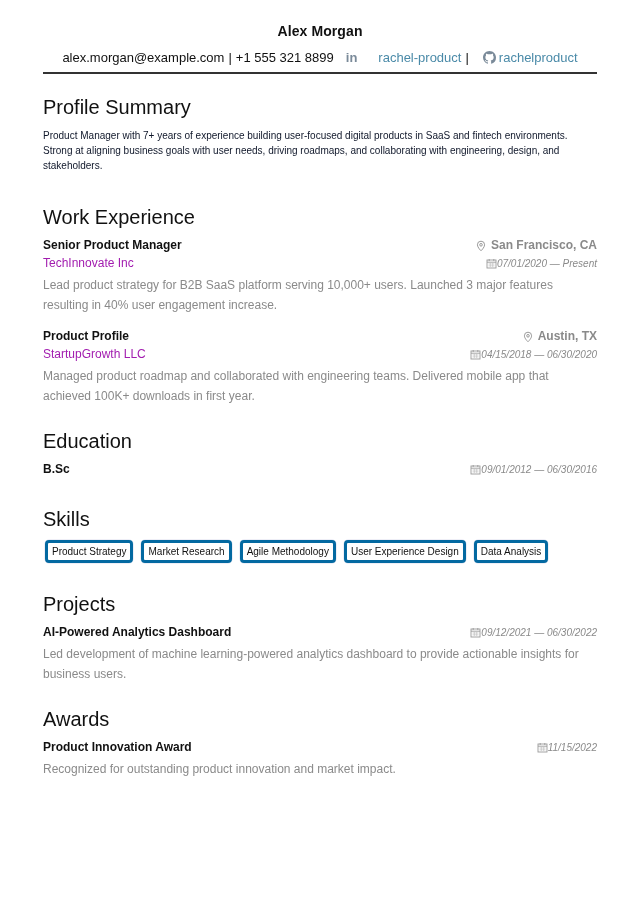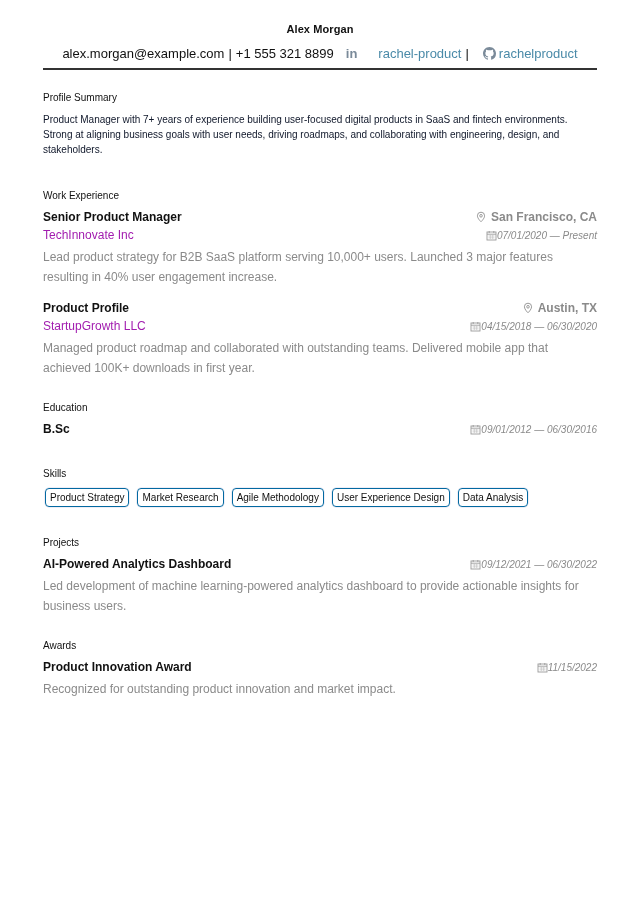--- a/index.html
+++ b/index.html
@@ -1,36 +1,36 @@
 <!DOCTYPE html>
 <html><head>
 <meta charset="utf-8">
 <style>
   html, body { margin: 0; padding: 0; background: #ffffff; }
   body { width: 640px; height: 905px; font-family: "Liberation Sans", sans-serif; color: #111; position: relative; overflow: hidden; }
   .page { position: absolute; left: 43px; right: 43px; top: 0; }
-  .name { text-align: center; font-size: 11px; font-weight: bold; margin-top: 23px; letter-spacing: 0.1px; color: #111; }
+  .name { text-align: center; font-size: 14px; font-weight: bold; margin-top: 23px; letter-spacing: 0.1px; color: #111; }
   .contact { text-align: left; font-size: 13px; margin-top: 11px; color: #111; display: flex; justify-content: center; align-items: center; gap: 0; }
   .contact .sep { margin: 0 4px; }
   .contact .link { color: #4a8aa8; }
   .li-icon { color: #7a8a99; font-weight: bold; font-size: 13px; margin-right: 21px; margin-left: 12px; }
   .gh-icon { margin-left: 10px; margin-right: 3px; display: inline-flex; }
   .rule { border-top: 2px solid #333; margin-top: 7px; }
   .section { margin-top: 22px; }
-  .section-title { font-size: 10px; color: #111; margin-bottom: 9px; }
+  .section-title { font-size: 20px; color: #111; margin-bottom: 9px; }
   .summary { font-size: 10px; color: #0f172a; line-height: 15px; }
   .entry { margin-bottom: 10px; }
   .row { display: flex; justify-content: space-between; align-items: center; }
   .entry-title { font-size: 12px; font-weight: bold; color: #111; }
   .entry-sub { font-size: 12px; color: #a21caf; margin-top: 5px; }
-  .meta-loc { font-size: 12px; font-weight: bold; color: #8a8a8a; display: inline-flex; align-items: center; gap: 4px; }
+  .meta-loc { font-size: 12px; font-weight: bold; color: #8a8a8a; display: inline-flex; align-items: flex-end; gap: 4px; }
   .meta-date { font-size: 10px; font-style: italic; color: #8a8a8a; display: inline-flex; align-items: flex-end; gap: 0; }
   .desc { font-size: 12px; color: #8a8a8a; line-height: 20px; margin-top: 5px; }
   .skills { display: flex; gap: 8px; margin-left: 2px; }
-  .chip { border: 1px solid #0369a1; border-radius: 4px; padding: 3px 4px; font-size: 10px; color: #111; box-shadow: 0 0 0 0.5px #dde; }
+  .chip { border: 3px solid #0369a1; border-radius: 4px; padding: 3px 4px; font-size: 10px; color: #111; box-shadow: 0 0 0 0.5px #dde; }
   svg { display: block; }
 </style>
 </head>
 <body>
 
 <div class="page">
 
   <div class="name">Alex Morgan</div>
 
   <div class="contact">
@@ -110,21 +110,21 @@
                 <rect x="1" y="2" width="9" height="8" fill="none" stroke="#9a9a9a" stroke-width="0.9"></rect>
                 <line x1="1" y1="4.2" x2="10" y2="4.2" stroke="#9a9a9a" stroke-width="0.9"></line>
                 <line x1="3.2" y1="1" x2="3.2" y2="3" stroke="#9a9a9a" stroke-width="0.9"></line>
                 <line x1="7.8" y1="1" x2="7.8" y2="3" stroke="#9a9a9a" stroke-width="0.9"></line>
                 <path d="M2.5 6h6M2.5 7.8h6M4.3 5v4M6.7 5v4" stroke="#bbb" stroke-width="0.6"></path>
               </svg>
             </span>
           <span>04/15/2018 — 06/30/2020</span>
         </span>
       </div>
-      <div class="desc">Managed product roadmap and collaborated with outstanding teams. Delivered mobile app that achieved 100K+ downloads in first year.</div>
+      <div class="desc">Managed product roadmap and collaborated with engineering teams. Delivered mobile app that achieved 100K+ downloads in first year.</div>
     </div>
   </div>
 
   <div class="section" style="margin-top:24px">
     <div class="section-title">Education</div>
     <div class="row">
       <span class="entry-title">B.Sc</span>
       <span class="meta-date">
         <span>
             <svg width="11" height="11" viewBox="0 0 11 11">

